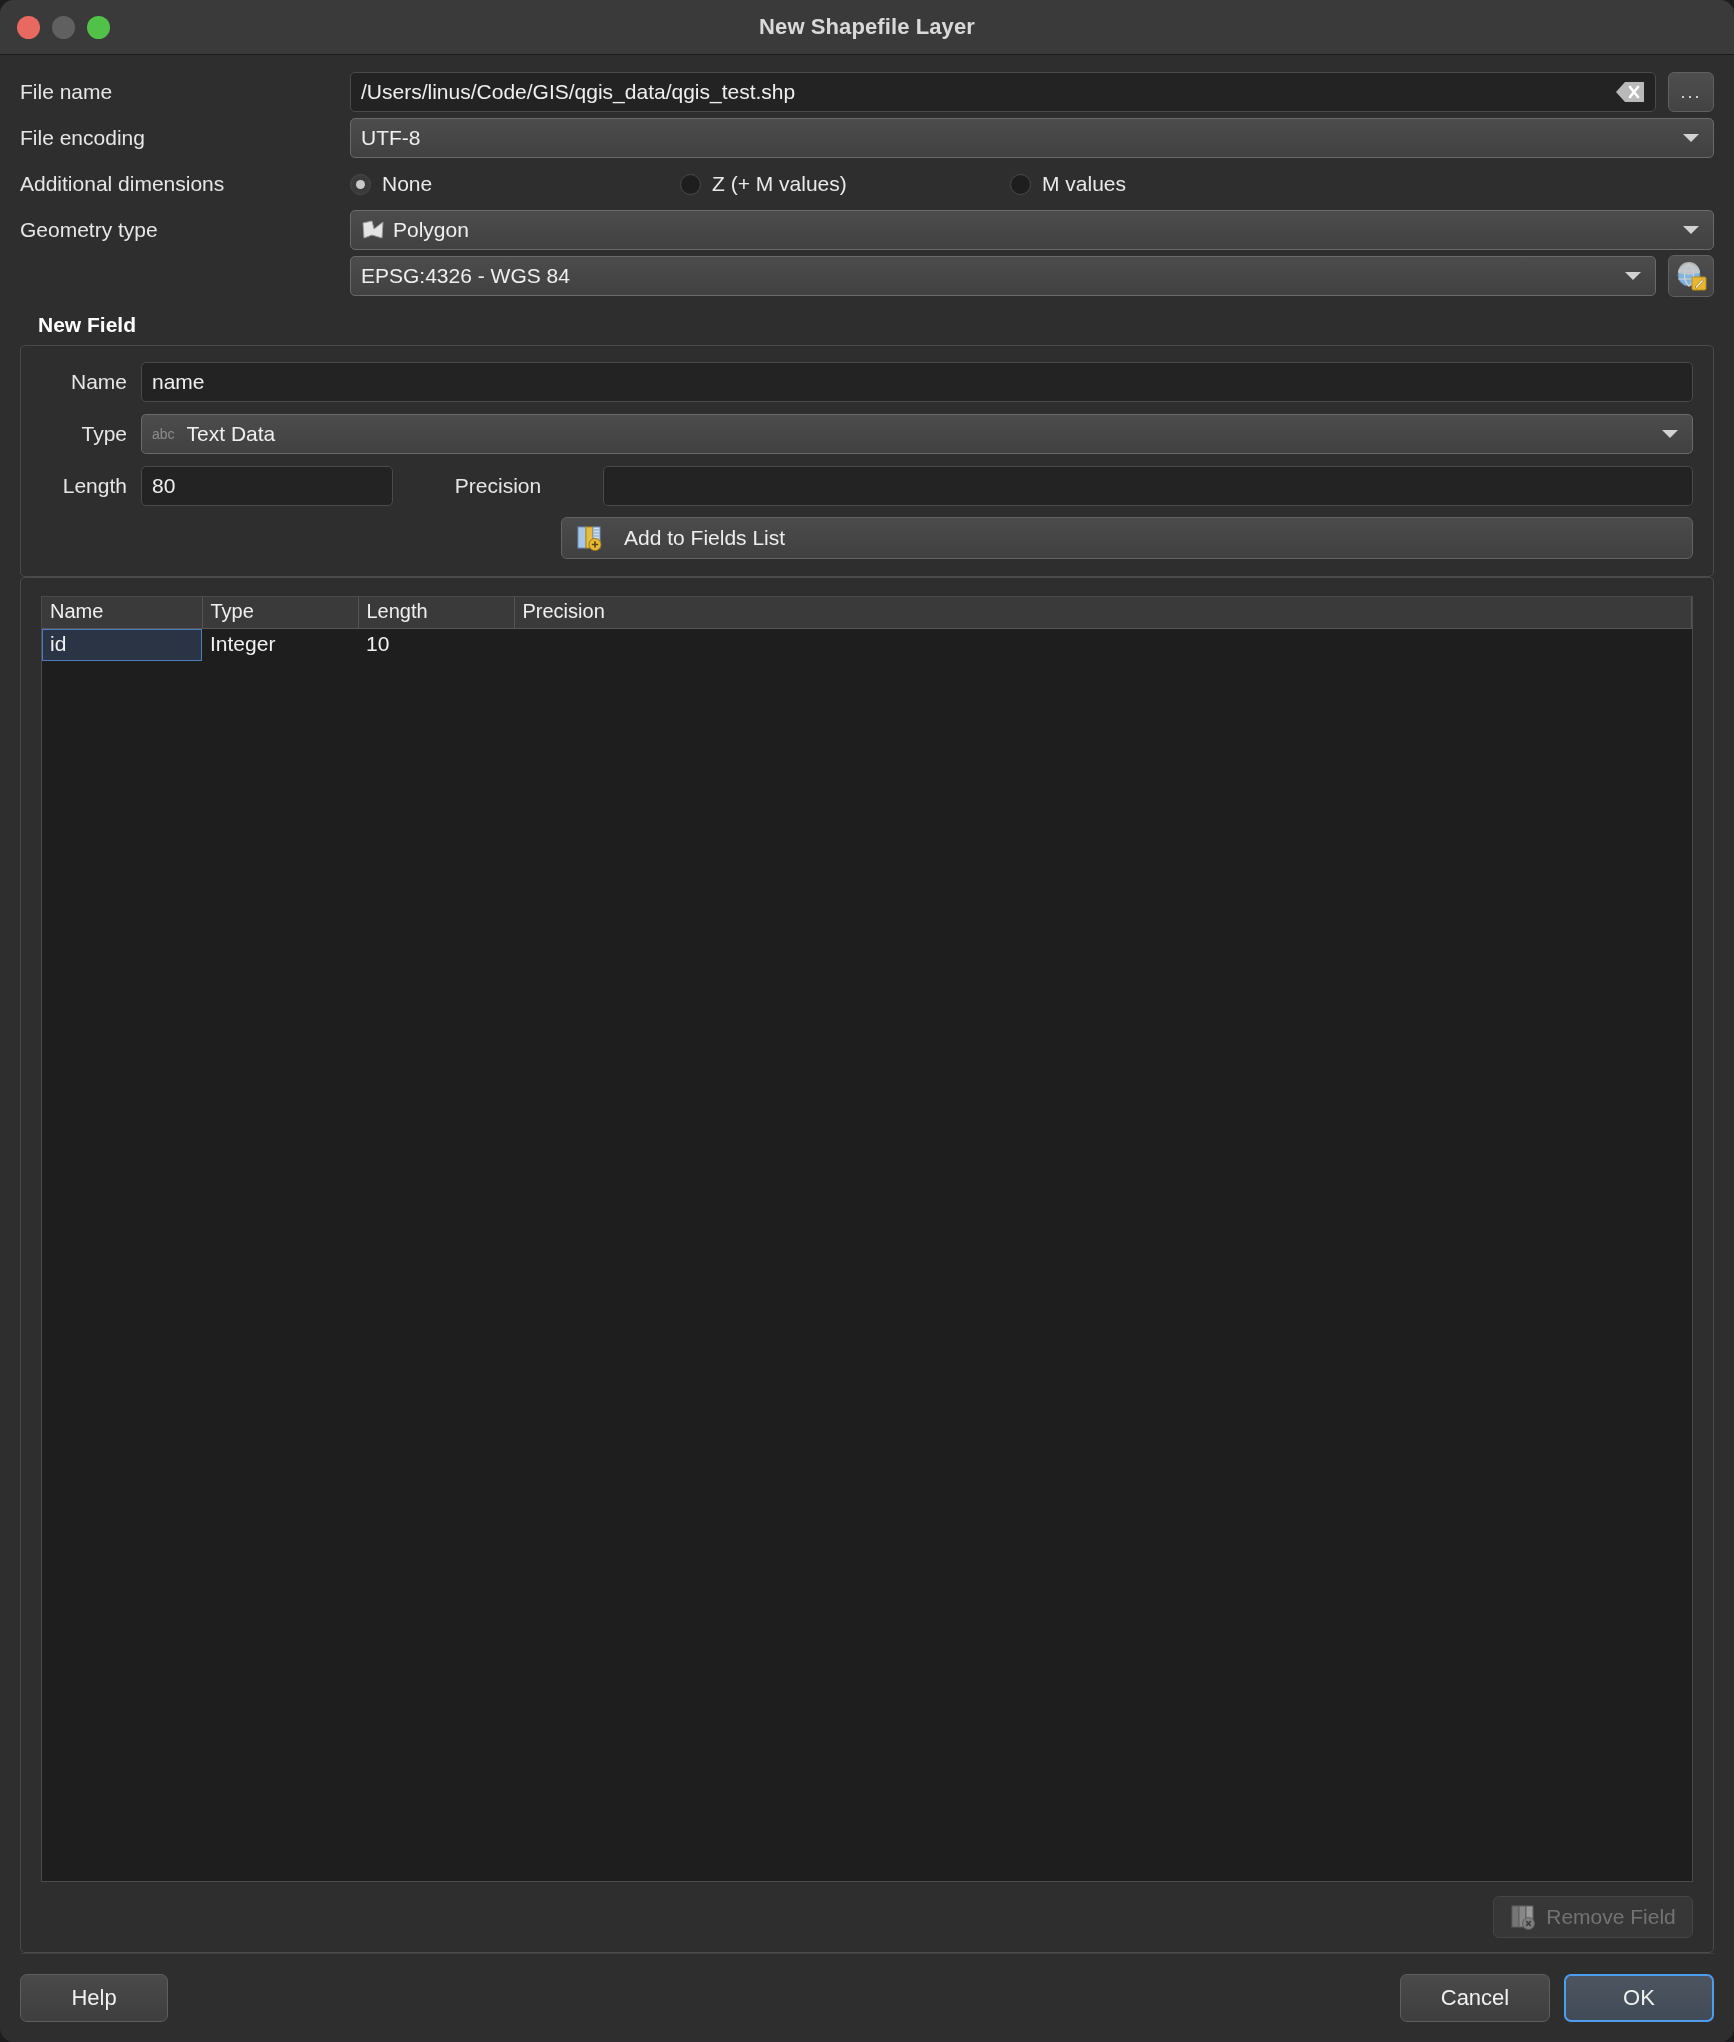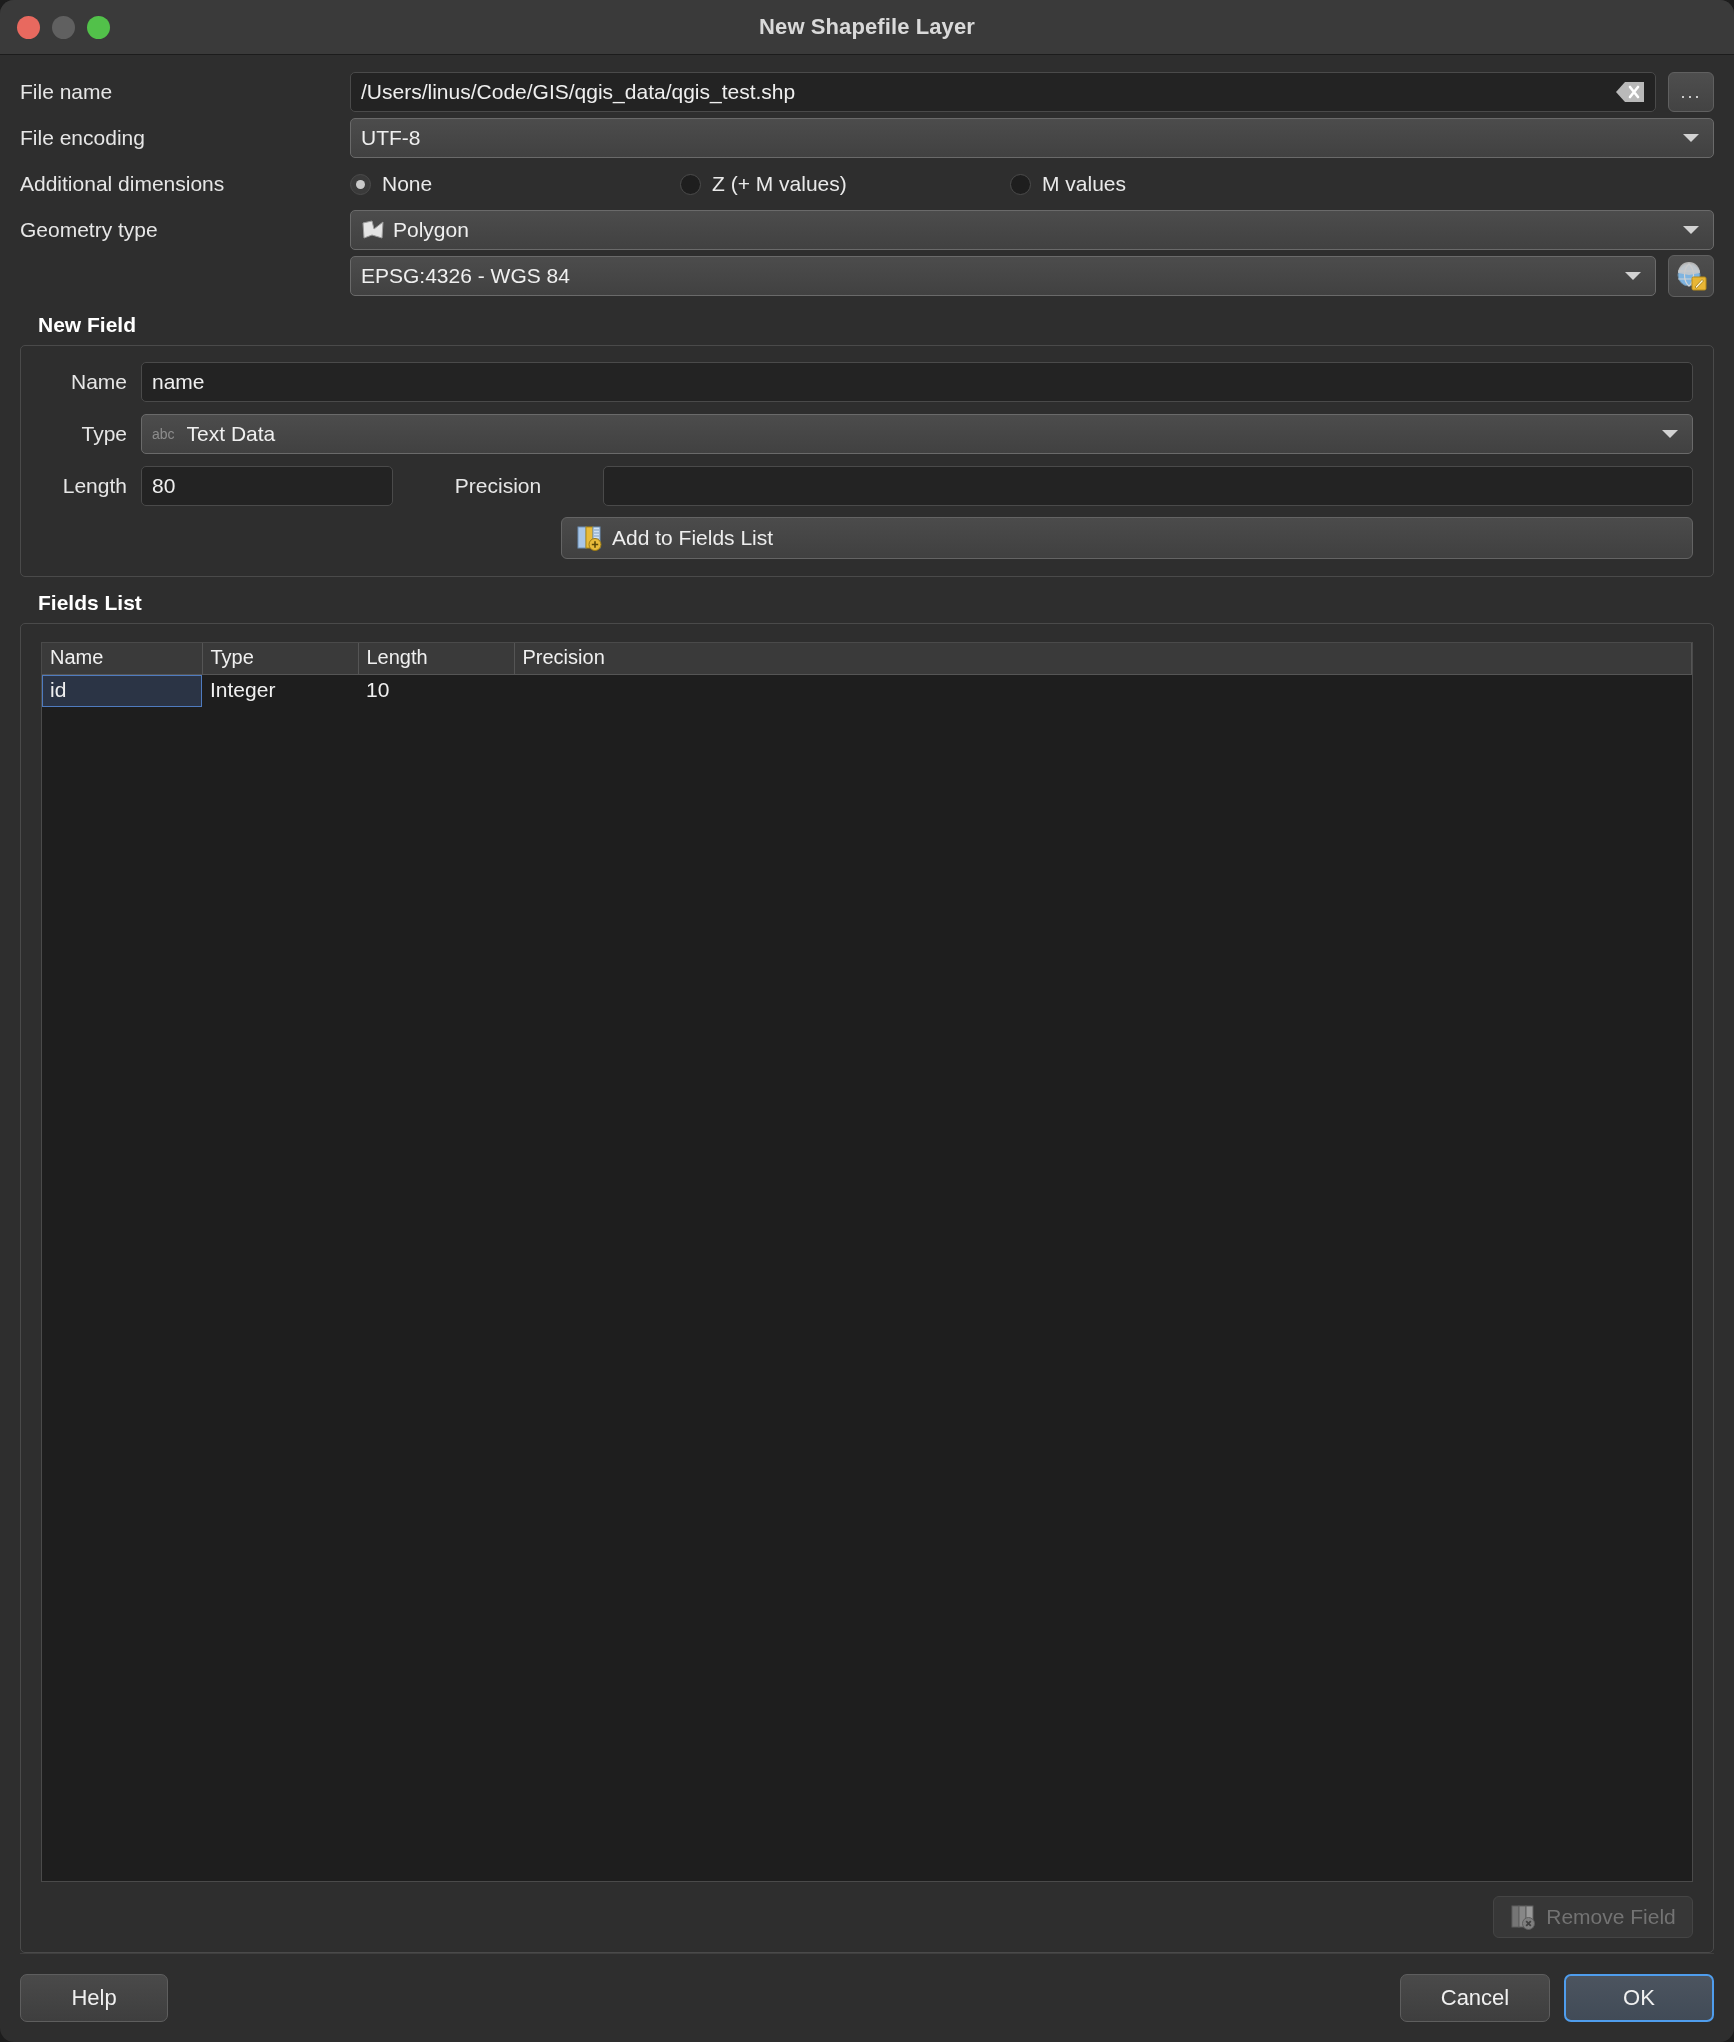--- a/index.html
+++ b/index.html
@@ -252,21 +252,21 @@
   .btn-wide {
     height: 42px;
     background: linear-gradient(#4b4b4b, #404040);
     border: 1px solid #646464;
     border-radius: 6px;
     color: #ededed;
     font-size: 21px;
     display: flex;
     align-items: center;
     justify-content: center;
-    gap: 10px;
+    gap: 22px;
     box-sizing: border-box;
   }
 
   
   .fieldlist-box {
     border: 1px solid #4a4a4a;
     border-radius: 5px;
     background: #2e2e2e;
     padding: 18px 20px 14px 20px;
     box-sizing: border-box;
@@ -513,21 +513,20 @@
               <path d="M18 5 h5 M18 8 h5 M18 11 h5 M18 14 h5" stroke="#7f9fc0" stroke-width="1"></path>
               <circle cx="19" cy="19.5" r="6" fill="#e8bb3a" stroke="#9c7a12" stroke-width="1"></circle>
               <path d="M19 16.3 v6.4 M15.8 19.5 h6.4" stroke="#5d4a08" stroke-width="1.6"></path>
             </svg>
           </span>
           <span>Add to Fields List</span>
         </div>
       </div>
     </div>
 
-    <div class="group-title">Fields List</div>
     <div class="fieldlist-box">
       <div class="table-wrap">
         <table class="fields">
           <colgroup>
             <col style="width:160px">
             <col style="width:156px">
             <col style="width:156px">
             <col>
           </colgroup>
           <thead>

